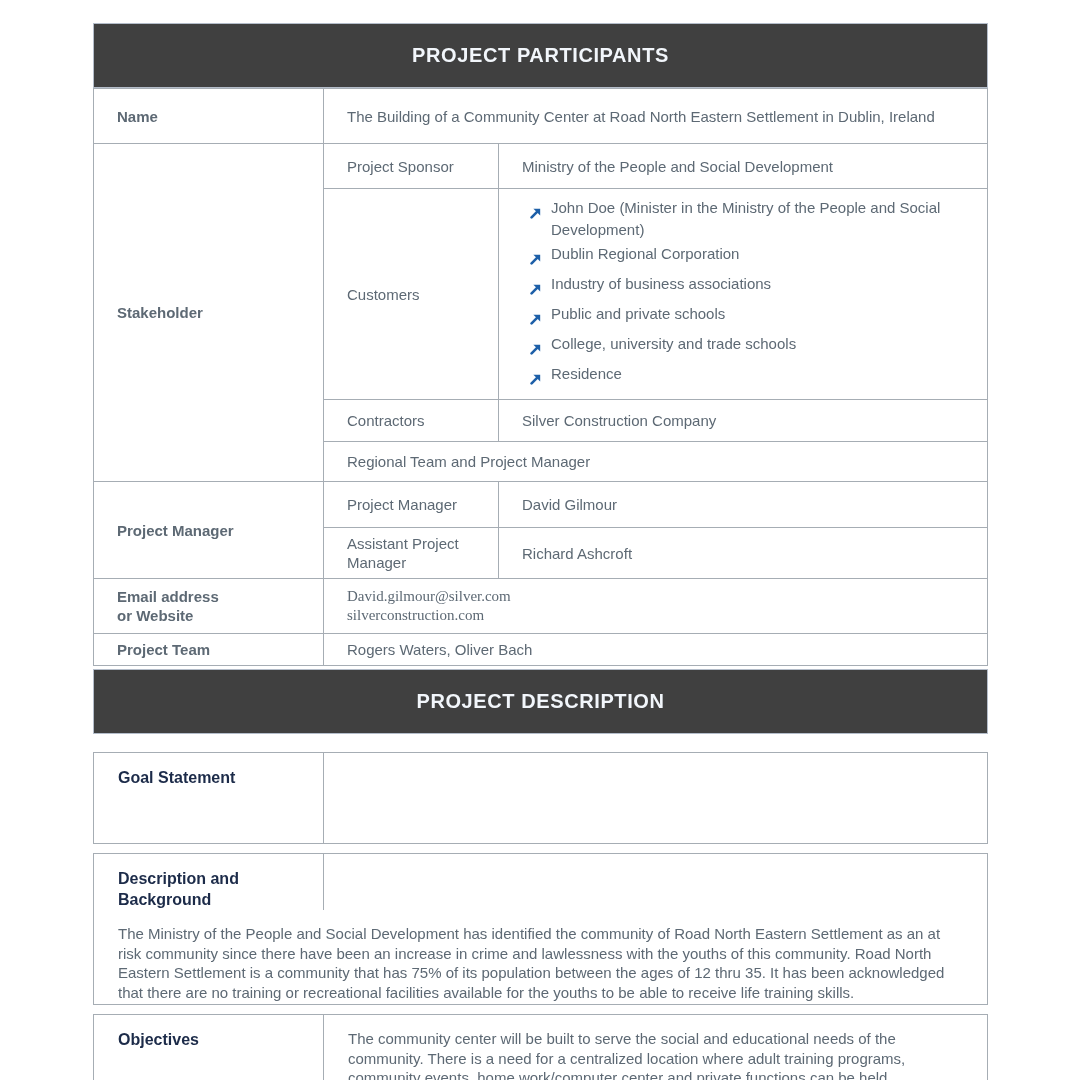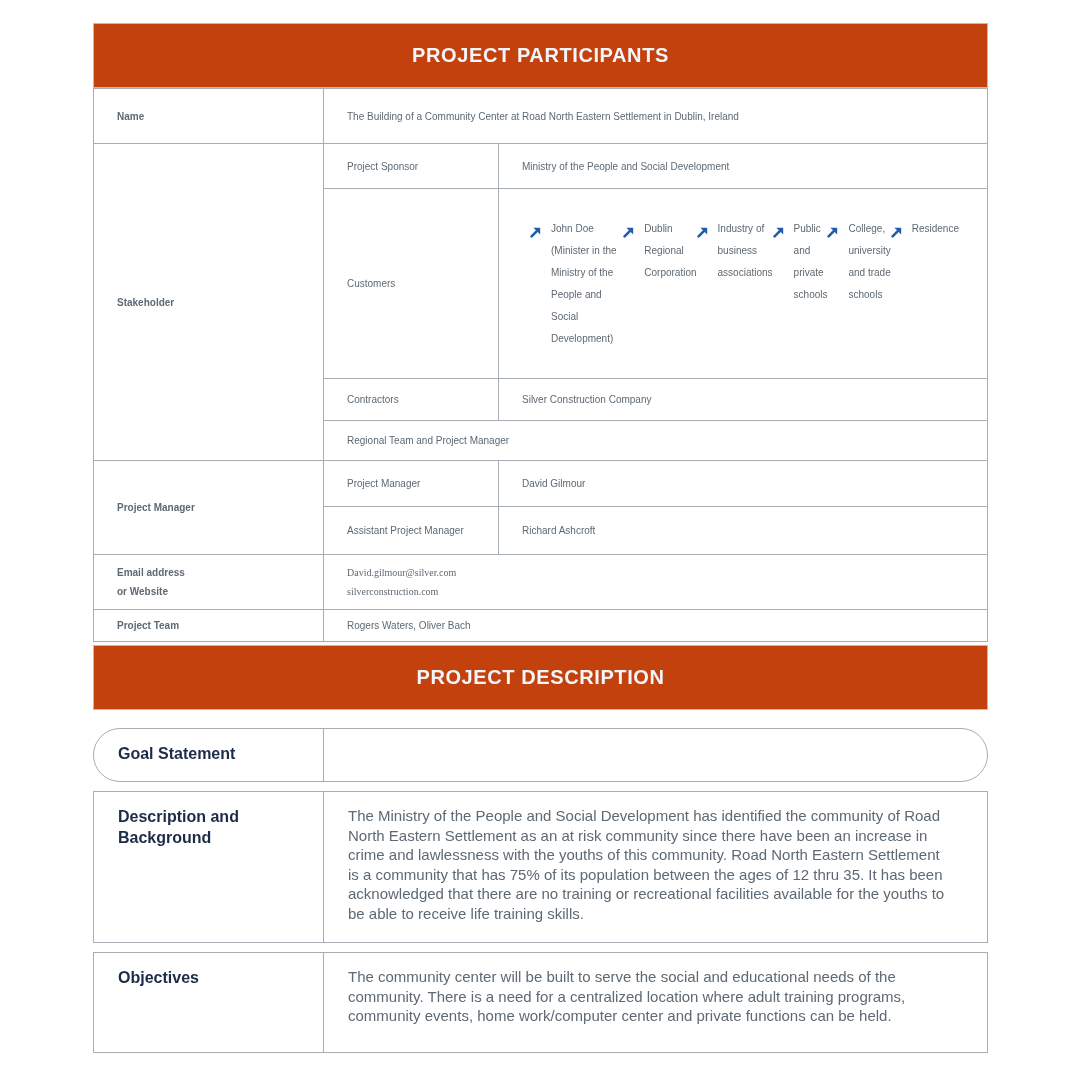--- a/index.html
+++ b/index.html
@@ -5,67 +5,67 @@
   html,body{margin:0;padding:0;}
   body{
     width:1080px;height:1080px;background:#ffffff;
     font-family:"Liberation Sans","DejaVu Sans",sans-serif;
     -webkit-font-smoothing:antialiased;
   }
   .sheet{position:absolute;left:93px;top:23px;width:895px;}
 
   
   .band{
-    height:63px;background:#c2410c;border:1px solid #b4bdca;
+    height:63px;background:#404040;border:1px solid #b4bdca;
     display:flex;align-items:center;justify-content:center;
   }
   .band-title{
     color:#f2f6fb;font-size:20px;font-weight:700;letter-spacing:.6px;
   }
   .band2{margin-top:3px;margin-bottom:18px;}
 
   
   table.ptable{
     width:895px;border-collapse:collapse;table-layout:fixed;
   }
   table.ptable td{
     border:1px solid #a6adb4;vertical-align:middle;
-    font-size:10px;color:#5d6974;line-height:19px;
+    font-size:15px;color:#5d6974;line-height:19px;
     padding:6px 18px 6px 23px;
   }
   td.label{
     color:#1c2b49;font-weight:700;font-size:16px;padding-left:24px;
     white-space:pre-line;
   }
   td.va-top{vertical-align:top;padding-top:18px;}
   td.cell-top{vertical-align:top;padding-top:13px;}
   .pre{white-space:pre-line;font-family:Liberation Serif, serif;}
 
   
-  .alist{display:flex;row-gap:2px;padding:2px 10px 2px 8px;}
+  .alist{display:flex;flex-direction:column;row-gap:2px;padding:2px 10px 2px 8px;}
   .aitem{display:flex;column-gap:9px;line-height:22px;}
   .aicon{flex:0 0 12px;margin-top:6px;}
 
   
   .dbox{
     border:1px solid #a6adb4;display:flex;align-items:stretch;
     background:#ffffff;
   }
   .dbox + .dbox{margin-top:9px;}
   .dlabel{
     width:230px;box-sizing:border-box;border-right:1px solid #a6adb4;
     padding:14px 24px 0 24px;color:#1c2b49;font-weight:700;font-size:16px;
     line-height:21px;
   }
   .dtext{
     flex:1;padding:14px 34px 12px 24px;color:#5d6974;font-size:15px;
     line-height:19.5px;
   }
-  .h-goal{height:54px;box-sizing:border-box;border-radius:30px;}
-  .h-desc{height:152px;box-sizing:border-box;}
+  .h-goal{height:92px;box-sizing:border-box;}
+  .h-desc{height:152px;box-sizing:border-box;flex-direction:column;}
   .h-obj{height:101px;box-sizing:border-box;}
 </style>
 </head>
 <body>
 
 <div class="sheet">
 
   <div class="band">
     <span class="band-title">PROJECT PARTICIPANTS</span>
   </div>

